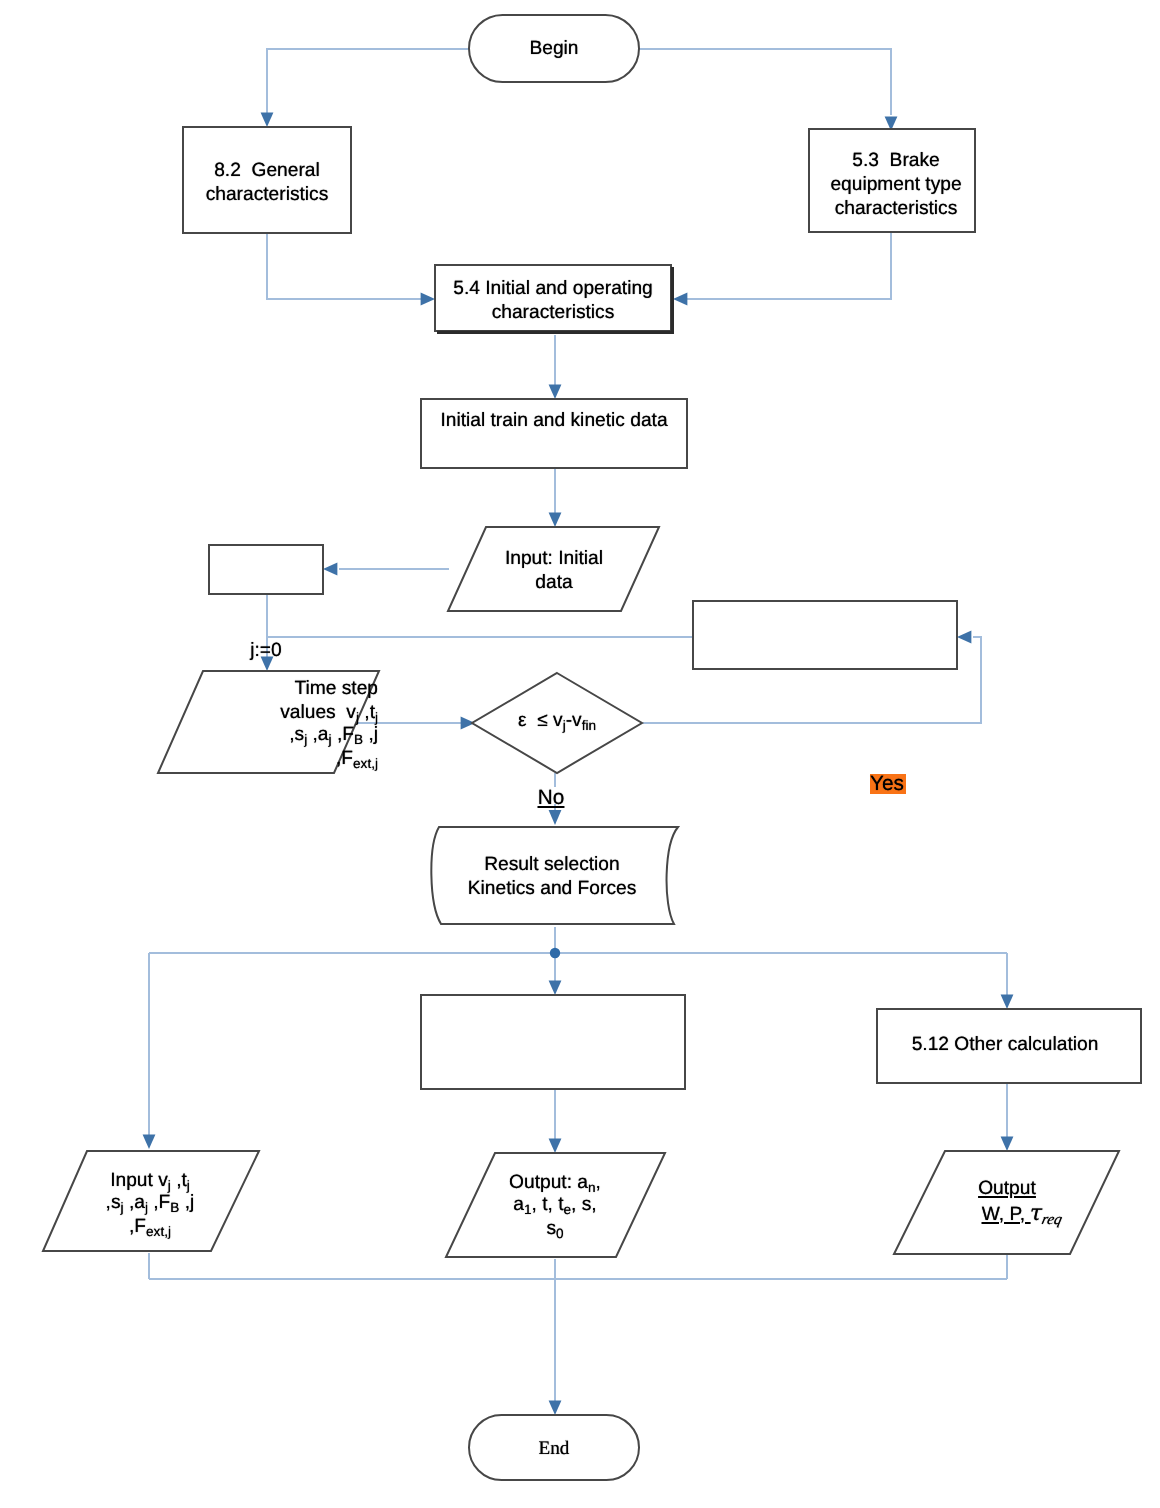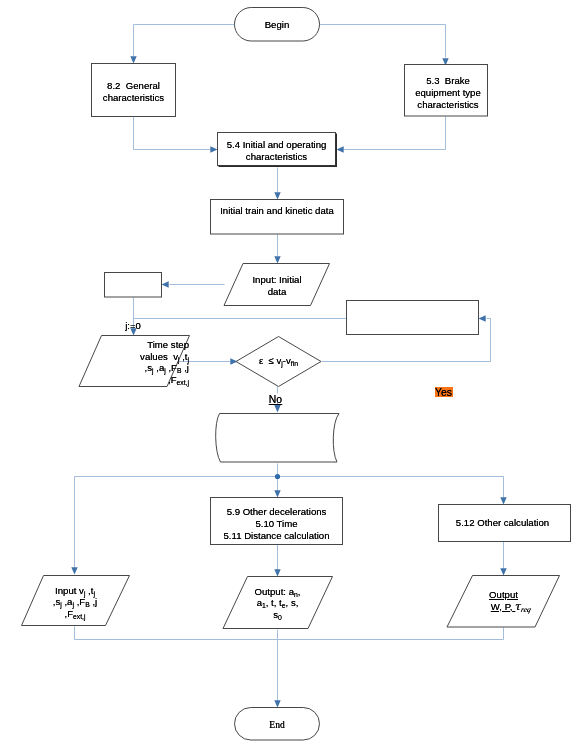--- a/index.html
+++ b/index.html
@@ -121,24 +121,23 @@
 </div>
 
 <div class="lbl" style="left:236px;top:355px;width:85px;">
   <span>ε</span>&nbsp; <span>≤</span> <span>v</span><span class="sb">j</span><span>-</span><span>v</span><span class="sb">fin</span>
 </div>
 
 <div class="lbl" style="left:434.5px;top:354.8px;width:18px;font-size:10.4px;background:#f97316;height:10px;margin-top:32px;">Yes</div>
 
 <div class="lbl" style="left:255.5px;top:393.5px;width:40px;font-size:10.4px;text-decoration:underline;">No</div>
 
+<div class="lbl ml" style="left:221px;top:426.7px;width:110px;">Result selection
+Kinetics and Forces</div>
 
-<div class="lbl ml" style="left:210px;top:506.2px;width:133px;line-height:12.1px;">5.9 Other decelerations
-5.10 Time
-5.11 Distance calculation</div>
 
 <div class="lbl" style="left:436px;top:517.3px;width:133px;">5.12 Other calculation</div>
 
 <div class="lbl" style="left:25px;top:584.5px;width:100px;line-height:11.6px;">
   <div><span>Input v</span><span class="sb">j</span><span> ,t</span><span class="sb">j</span></div>
   <div><span> ,s</span><span class="sb">j</span><span> ,a</span><span class="sb">j</span><span> ,F</span><span class="sb">B</span><span> ,j</span></div>
   <div><span> ,F</span><span class="sb">ext,j</span></div>
 </div>
 
 <div class="lbl" style="left:230px;top:585.5px;width:95px;line-height:11.6px;">

